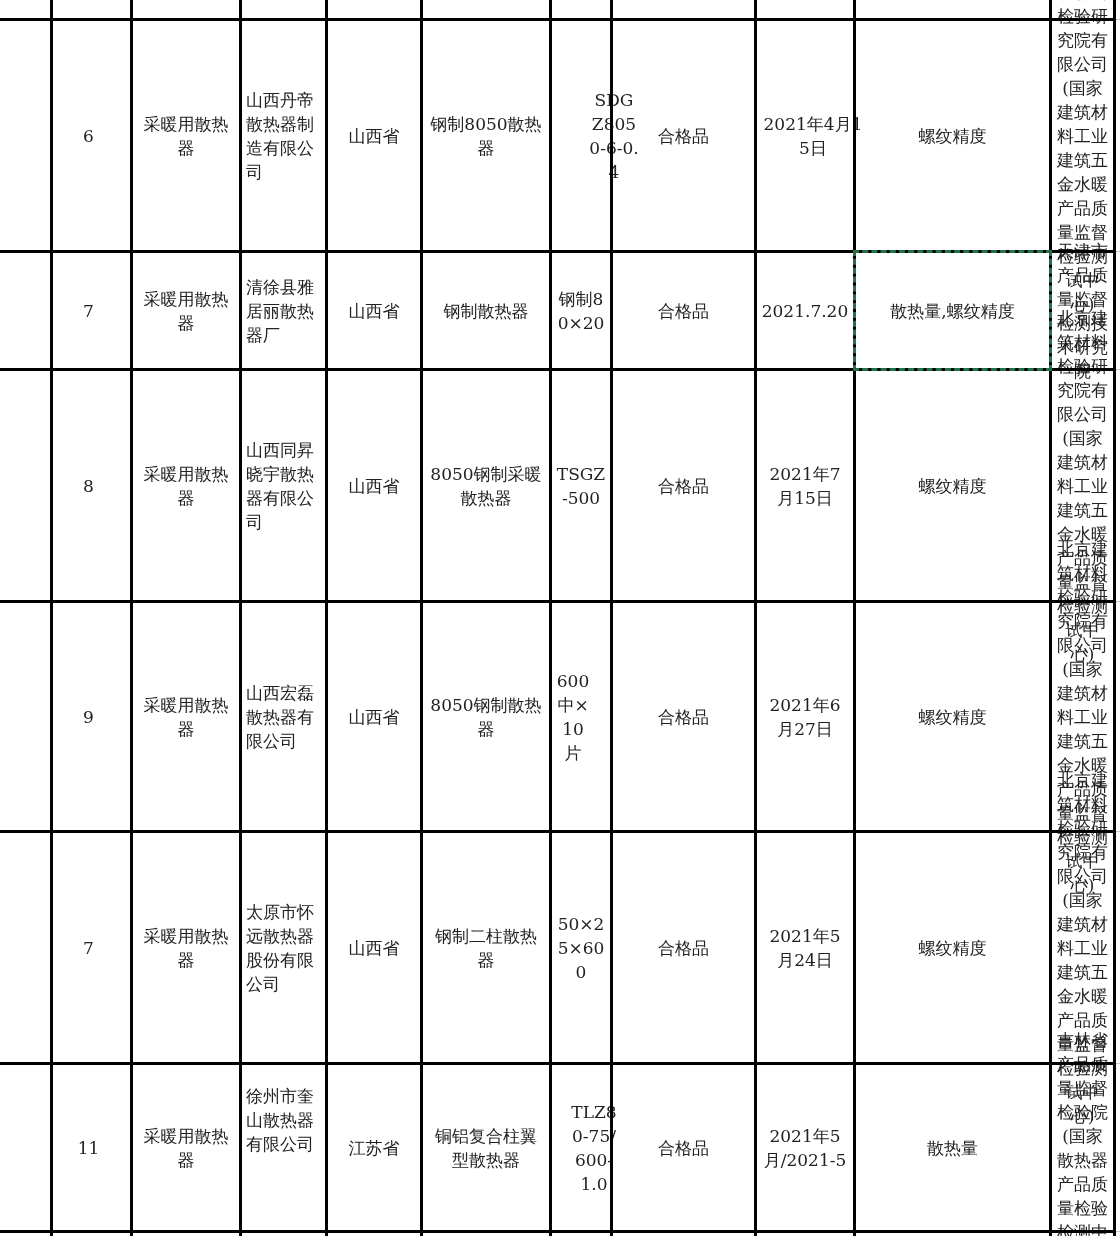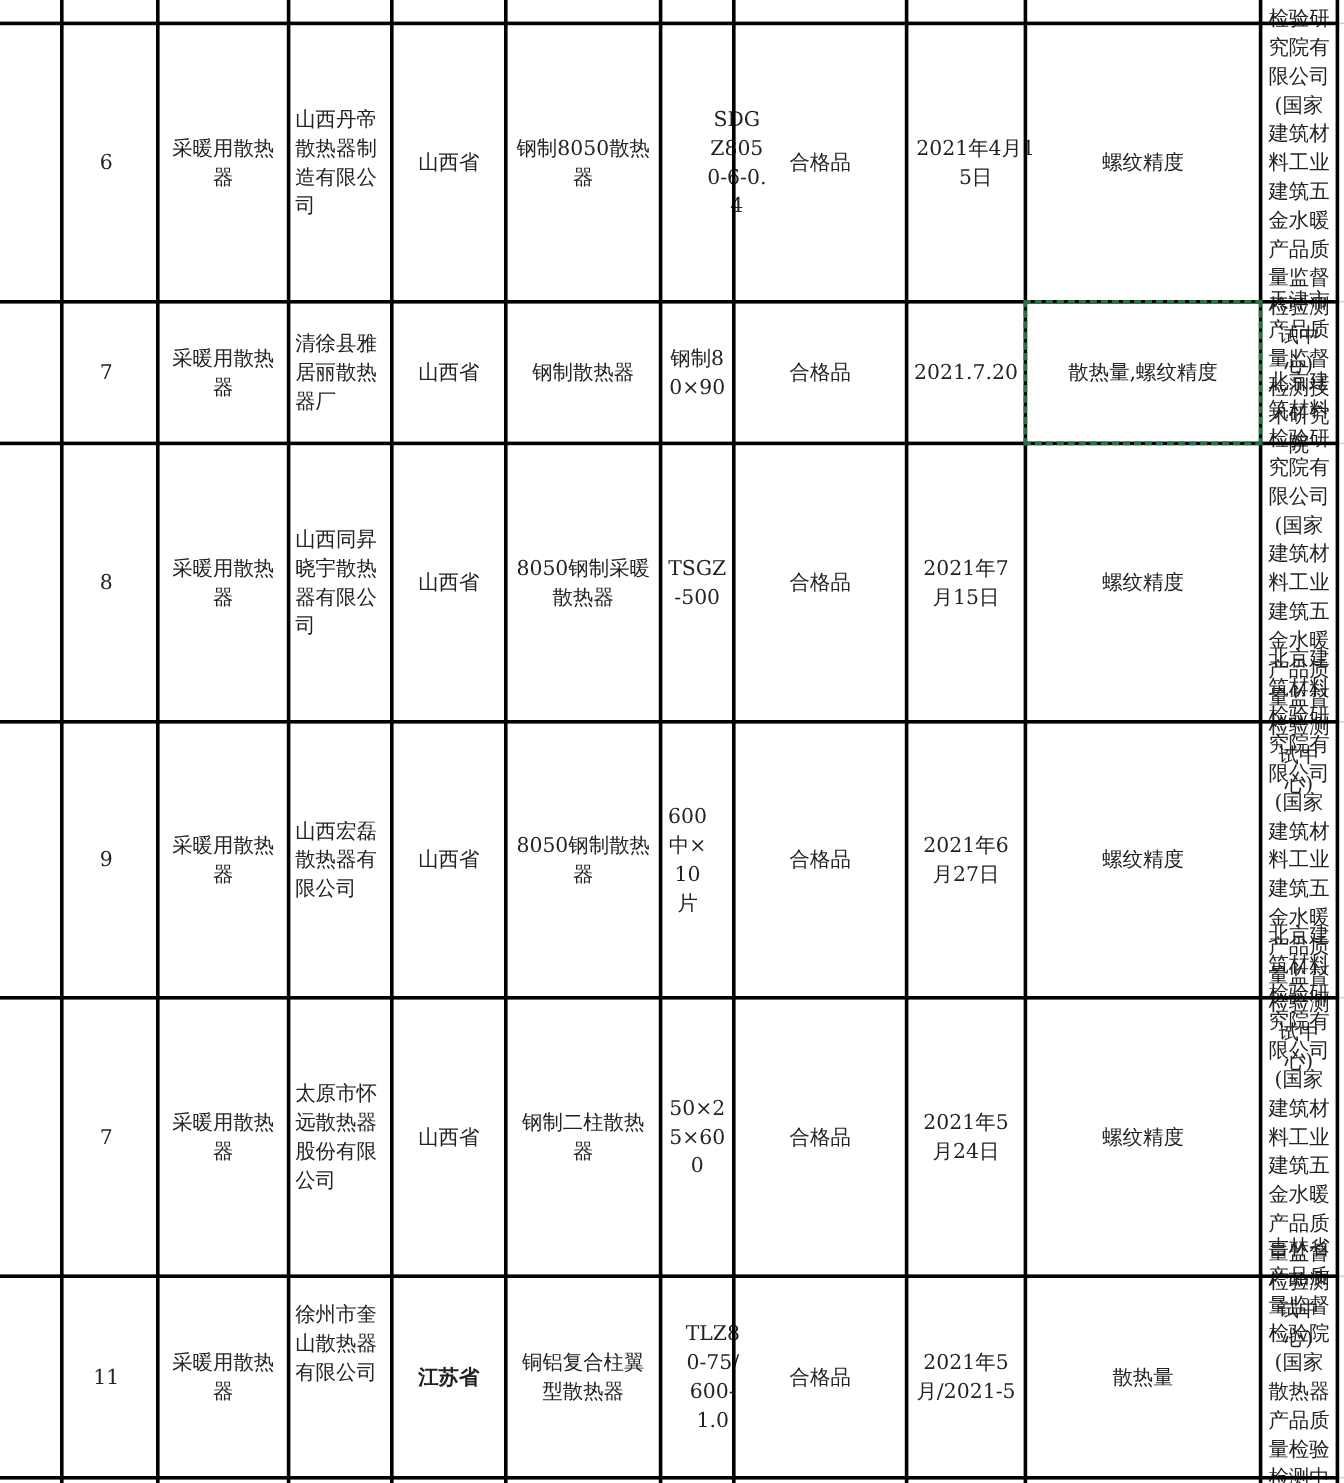--- a/index.html
+++ b/index.html
@@ -119,21 +119,21 @@
       <div class="cell left" style="left: 242px; top: 253px; width: 83px; height: 115px;">
         <span>清徐县雅居丽散热器厂</span>
       </div>
       <div class="cell" style="left: 328px; top: 253px; width: 92px; height: 115px;">
         <span>山西省</span>
       </div>
       <div class="cell" style="left: 423px; top: 253px; width: 126px; height: 115px;">
         <span>钢制散热器</span>
       </div>
       <div class="cell" style="left: 552px; top: 253px; width: 58px; height: 115px;">
-        <span>钢制80×90</span>
+        <span>钢制80×20</span>
       </div>
       <div class="cell" style="left: 613px; top: 253px; width: 141px; height: 115px;">
         <span>合格品</span>
       </div>
       <div class="cell" style="left: 757px; top: 253px; width: 96px; height: 115px;">
         <span>2021.7.20</span>
       </div>
       <div class="cell" style="left: 856px; top: 253px; width: 193px; height: 115px;">
         <span>散热量,螺纹精度</span>
       </div>
@@ -252,21 +252,21 @@
     <div>
       <div class="cell" style="left: 50px; top: 1065px; width: 77px; height: 165px;">
         <span>11</span>
       </div>
       <div class="cell" style="left: 133px; top: 1065px; width: 106px; height: 165px;">
         <span>采暖用散热器</span>
       </div>
       <div class="cell left" style="left: 242px; top: 1037px; width: 83px; height: 165px;">
         <span>徐州市奎山散热器有限公司</span>
       </div>
-      <div class="cell" style="left: 328px; top: 1065px; width: 92px; height: 165px; font-weight: bold;">
+      <div class="cell" style="left: 328px; top: 1065px; width: 92px; height: 165px;">
         <span>江苏省</span>
       </div>
       <div class="cell" style="left: 423px; top: 1065px; width: 126px; height: 165px;">
         <span>铜铝复合柱翼型散热器</span>
       </div>
       <div class="cell" style="left: 565px; top: 1065px; width: 58px; height: 165px; text-align: center;">
         <span>TLZ80-75/600-1.0</span>
       </div>
       <div class="cell" style="left: 613px; top: 1065px; width: 141px; height: 165px;">
         <span>合格品</span>

